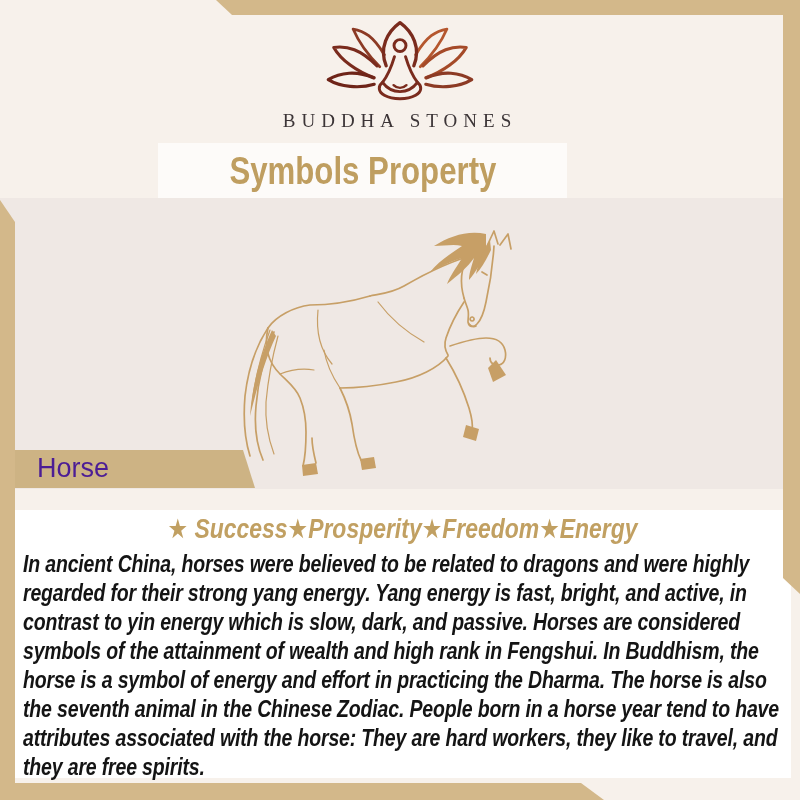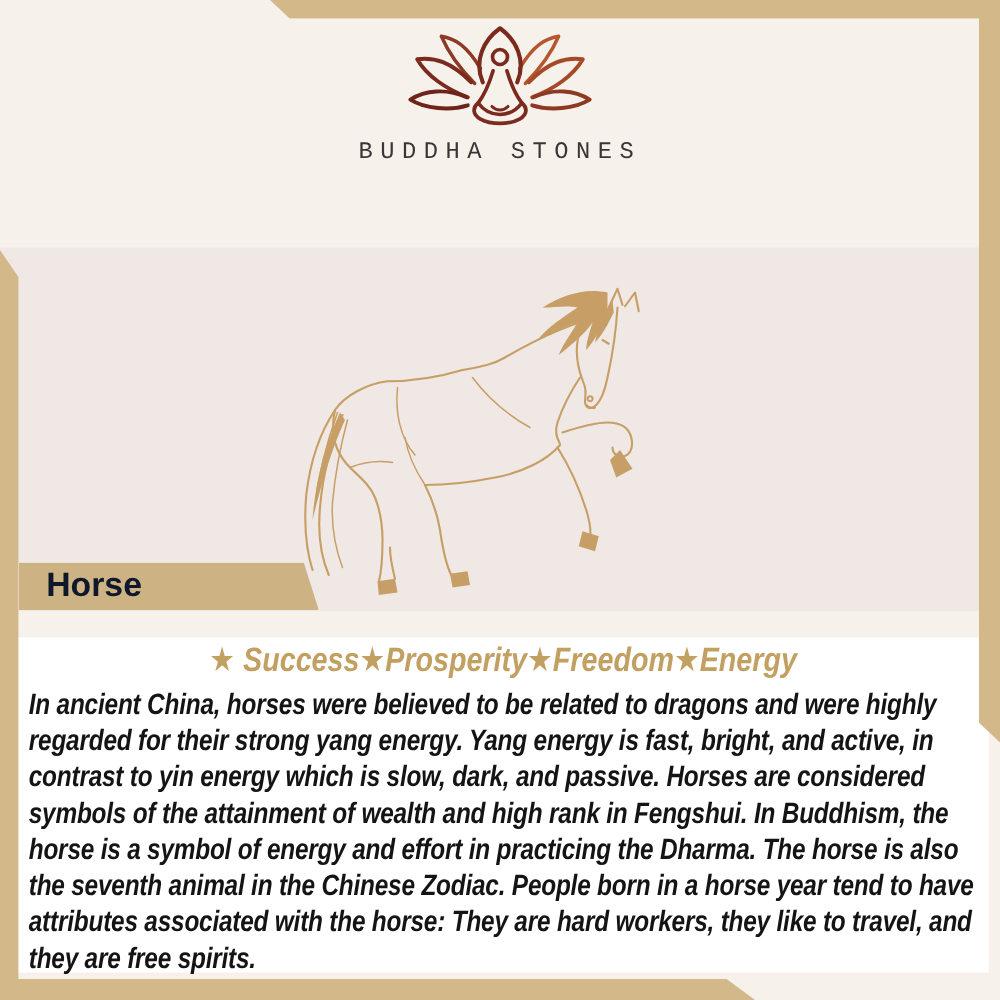--- a/index.html
+++ b/index.html
@@ -28,21 +28,21 @@
   }
   .border-bottom{
     position:absolute;left:0;top:783px;width:604px;height:17px;
     background:#D3B88A;z-index:6;
     clip-path:polygon(0 0,581px 0,100% 100%,0 100%);
   }
   
   .logo-wrap{position:absolute;left:0;top:18px;width:100%;text-align:center;z-index:2;}
   .brand-name{
     position:absolute;left:0;top:110px;width:100%;text-align:center;z-index:2;
-    font-family:Liberation Mono, monospace;
+    font-family:Liberation Serif, serif;
     font-size:19px;letter-spacing:6px;color:#3C3537;font-weight:500;
   }
   .title-band{
     position:absolute;left:158px;top:143px;width:409px;height:55px;
     background:#FDFBF9;z-index:3;
     display:flex;align-items:center;justify-content:center;
   }
   .title-band span{
     font-size:39px;font-weight:bold;color:#BF9E60;
     transform:scaleX(.8);white-space:nowrap;
@@ -53,21 +53,21 @@
     background:#EFE8E4;z-index:0;
   }
   .horse-art{position:absolute;left:228px;top:210px;z-index:1;}
   .zodiac-band{
     position:absolute;left:15px;top:450px;width:240px;height:38px;
     background:#CDB384;z-index:4;
     clip-path:polygon(0 0,calc(100% - 12px) 0,100% 100%,0 100%);
   }
   .zodiac-band span{
     display:block;padding-left:22px;line-height:37px;
-    font-size:27px;font-weight:bold;color:#0f172a;
+    font-size:27px;font-weight:normal;color:#4c1d95;
   }
   
   .text-panel{
     position:absolute;left:14px;top:510px;width:777px;height:268px;
     background:#FFFFFF;z-index:2;font-style:italic;
   }
   .traits-line{
     margin-top:3px;text-align:center;
     font-size:27px;font-weight:bold;color:#C1A062;
     transform:scaleX(.85);white-space:nowrap;
@@ -106,20 +106,23 @@
         <circle cx="85" cy="30" r="6.5" stroke="#7A2B1D" stroke-width="3.2"></circle>
         <path d="M79,42 C76,52 73,61 66,70" stroke="#7A2B1D" stroke-width="3.2"></path>
         <path d="M91,42 C94,52 97,61 104,70" stroke="#7A2B1D" stroke-width="3.2"></path>
         <path d="M66,70 C72,78 80,80 85,80 C90,80 98,78 104,70 C109,74 109,80 102,84 C93,89 77,89 68,84 C61,80 61,74 66,70 Z" stroke="#7A2B1D" stroke-width="3.2"></path>
         <path d="M78,73 C82,77 88,77 92,73" stroke="#7A2B1D" stroke-width="2.6"></path>
       </g>
     </svg>
   </div>
   <div class="brand-name">BUDDHA STONES</div>
 
+  <div class="title-band">
+    <span>Symbols Property</span>
+  </div>
 
   <div class="blush-section"></div>
   <svg class="horse-art" width="325" height="272" viewBox="0 0 325 272">
     <g fill="none" stroke="#C79F66" stroke-width="1.7" stroke-linecap="round" stroke-linejoin="round">
 
       <path d="M259,36 L266,21 L270,34 M272,35 L280,24 L283,39"></path>
 
       <path d="M266,36 C265,52 262,74 258,92 C256,102 253,110 249,114 C245,118 241,117 240,112 C240,108 241,104 240,100 C239,96 237,92 236,88"></path>
       <path d="M241,114 C243,116 246,117 248,116"></path>
       <path d="M236,88 C232,74 232,60 240,46"></path>

